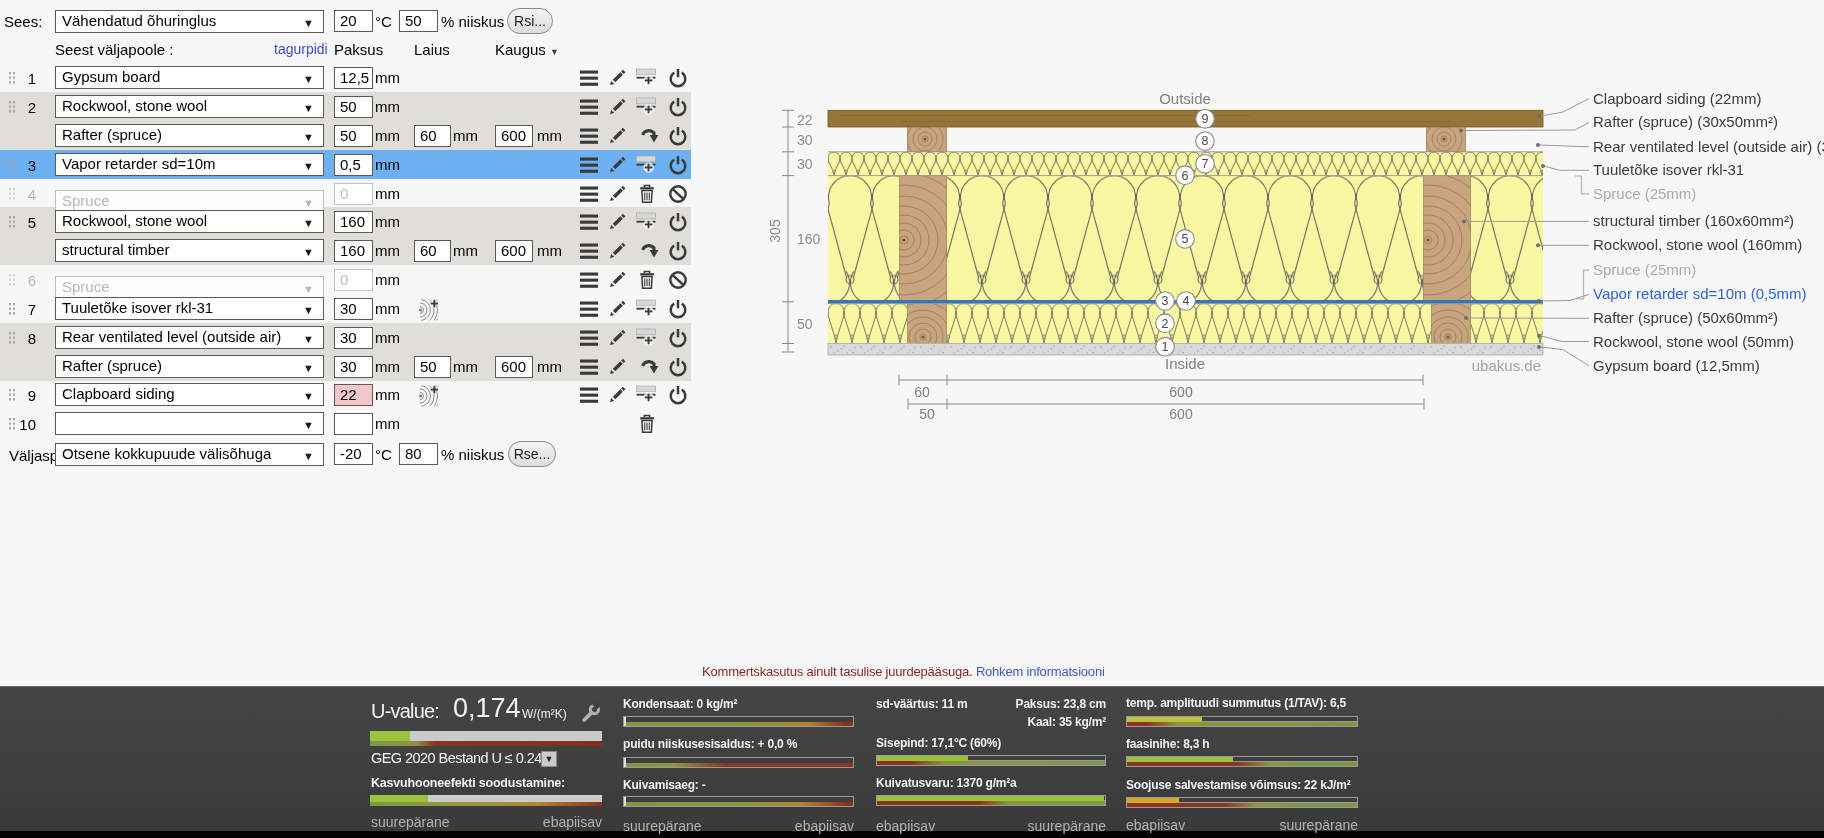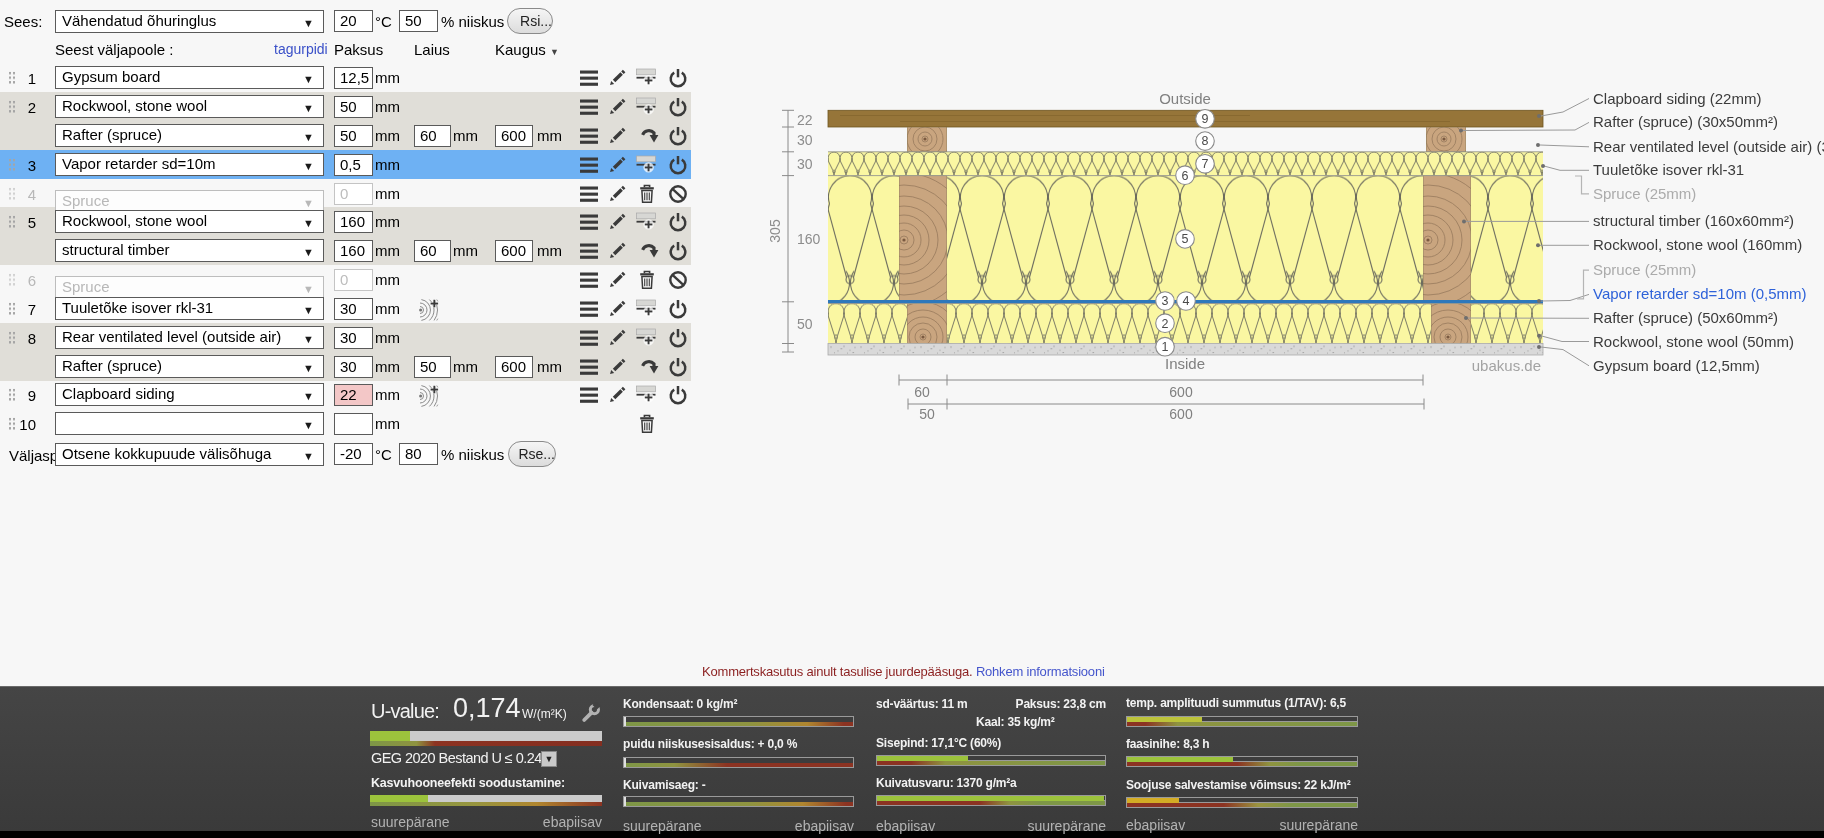--- a/index.html
+++ b/index.html
@@ -17,21 +17,21 @@
 .inp.pink{background:#f3c7c7;}
 .lb{position:absolute;font-size:15px;color:#000;white-space:nowrap;}
 .num{position:absolute;width:22px;text-align:right;font-size:15px;color:#000;}
 .num.dis{color:#b8b8b8;}
 .hnd{position:absolute;width:8px;height:13px;
   background-image:radial-gradient(circle at 2px 2px,#a5a5a5 1.25px,transparent 1.4px),
                    radial-gradient(circle at 6px 2px,#a5a5a5 1.25px,transparent 1.4px);
   background-size:8px 4.6px;background-repeat:repeat-y;}
 .ic{position:absolute;width:20px;height:20px;}
 .btn{position:absolute;box-sizing:border-box;border:1px solid #8a8a8a;border-radius:13px;
-  background:linear-gradient(#f5f5f5,#dcdcdc);font-size:14px;color:#222;text-align:right;
+  background:linear-gradient(#f5f5f5,#dcdcdc);font-size:14px;color:#222;text-align:center;
   height:26px;line-height:24px;}
 .band{position:absolute;left:0;width:691px;}
 .pt{position:absolute;font-weight:bold;color:#f2f2f2;font-size:12px;letter-spacing:-0.2px;line-height:13px;white-space:nowrap;}
 .ps{position:absolute;color:#b2b2b2;font-size:14px;white-space:nowrap;}
 .bl{position:absolute;line-height:1;color:#f2f2f2;white-space:nowrap;}
 .bar{position:absolute;box-sizing:border-box;}
 </style></head>
 <body>
 <svg width="0" height="0" style="position:absolute">
     <defs>
@@ -653,21 +653,21 @@
 <div class="bar" style="left:624px;top:763px;width:229px;height:4px;background:linear-gradient(90deg,#7e9747 0%,#8f9440 22%,#8c3322 45%,#8c3322 100%)"></div>
 <div class="bar" style="left:624px;top:758px;width:2px;height:9px;background:#e0e0e0"></div>
 <div class="pt" style="left:623px;top:779px">Kuivamisaeg: -</div>
 <div class="bar" style="left:623px;top:796px;width:231px;height:11px;border:1px solid #9a9a9a;background:#3d3d3d"></div>
 <div class="bar" style="left:624px;top:802px;width:229px;height:4px;background:linear-gradient(90deg,#7e9747 0%,#8f9440 55%,#b0862f 78%,#8c3322 97%)"></div>
 <div class="bar" style="left:624px;top:797px;width:2px;height:9px;background:#e0e0e0"></div>
 <div class="ps" style="left:623px;top:818px">suurepärane</div>
 <div class="ps" style="left:724px;top:818px;width:130px;text-align:right">ebapiisav</div>
 <div class="pt" style="left:876px;top:698px">sd-väärtus: 11 m</div>
 <div class="pt" style="left:976px;top:698px;width:130px;text-align:right">Paksus: 23,8 cm</div>
-<div class="pt" style="left:976px;top:716px;width:130px;text-align:left">Kaal: 35 kg/m²</div>
+<div class="pt" style="left:976px;top:716px;width:130px;text-align:right">Kaal: 35 kg/m²</div>
 <div class="pt" style="left:876px;top:737px">Sisepind: 17,1°C (60%)</div>
 <div class="bar" style="left:876px;top:755px;width:230px;height:11px;border:1px solid #9a9a9a;background:#3d3d3d"></div>
 <div class="bar" style="left:877px;top:756px;width:91px;height:5px;background:#9cc33c"></div>
 <div class="bar" style="left:968px;top:760px;width:137px;height:1px;background:#9a9a9a"></div>
 <div class="bar" style="left:877px;top:761px;width:228px;height:4px;background:linear-gradient(90deg,#8c3322 0%,#8c3322 15%,#8f9440 30%,#7e9747 100%)"></div>
 <div class="pt" style="left:876px;top:777px">Kuivatusvaru: 1370 g/m²a</div>
 <div class="bar" style="left:876px;top:795px;width:230px;height:11px;border:1px solid #9a9a9a;background:#3d3d3d"></div>
 <div class="bar" style="left:877px;top:796px;width:227px;height:5px;background:#9cc33c"></div>
 <div class="bar" style="left:1104px;top:800px;width:1px;height:1px;background:#9a9a9a"></div>
 <div class="bar" style="left:877px;top:801px;width:228px;height:4px;background:linear-gradient(90deg,#8c3322 0%,#8c3322 45%,#8f9440 58%,#7e9747 72%,#7e9747 100%)"></div>

